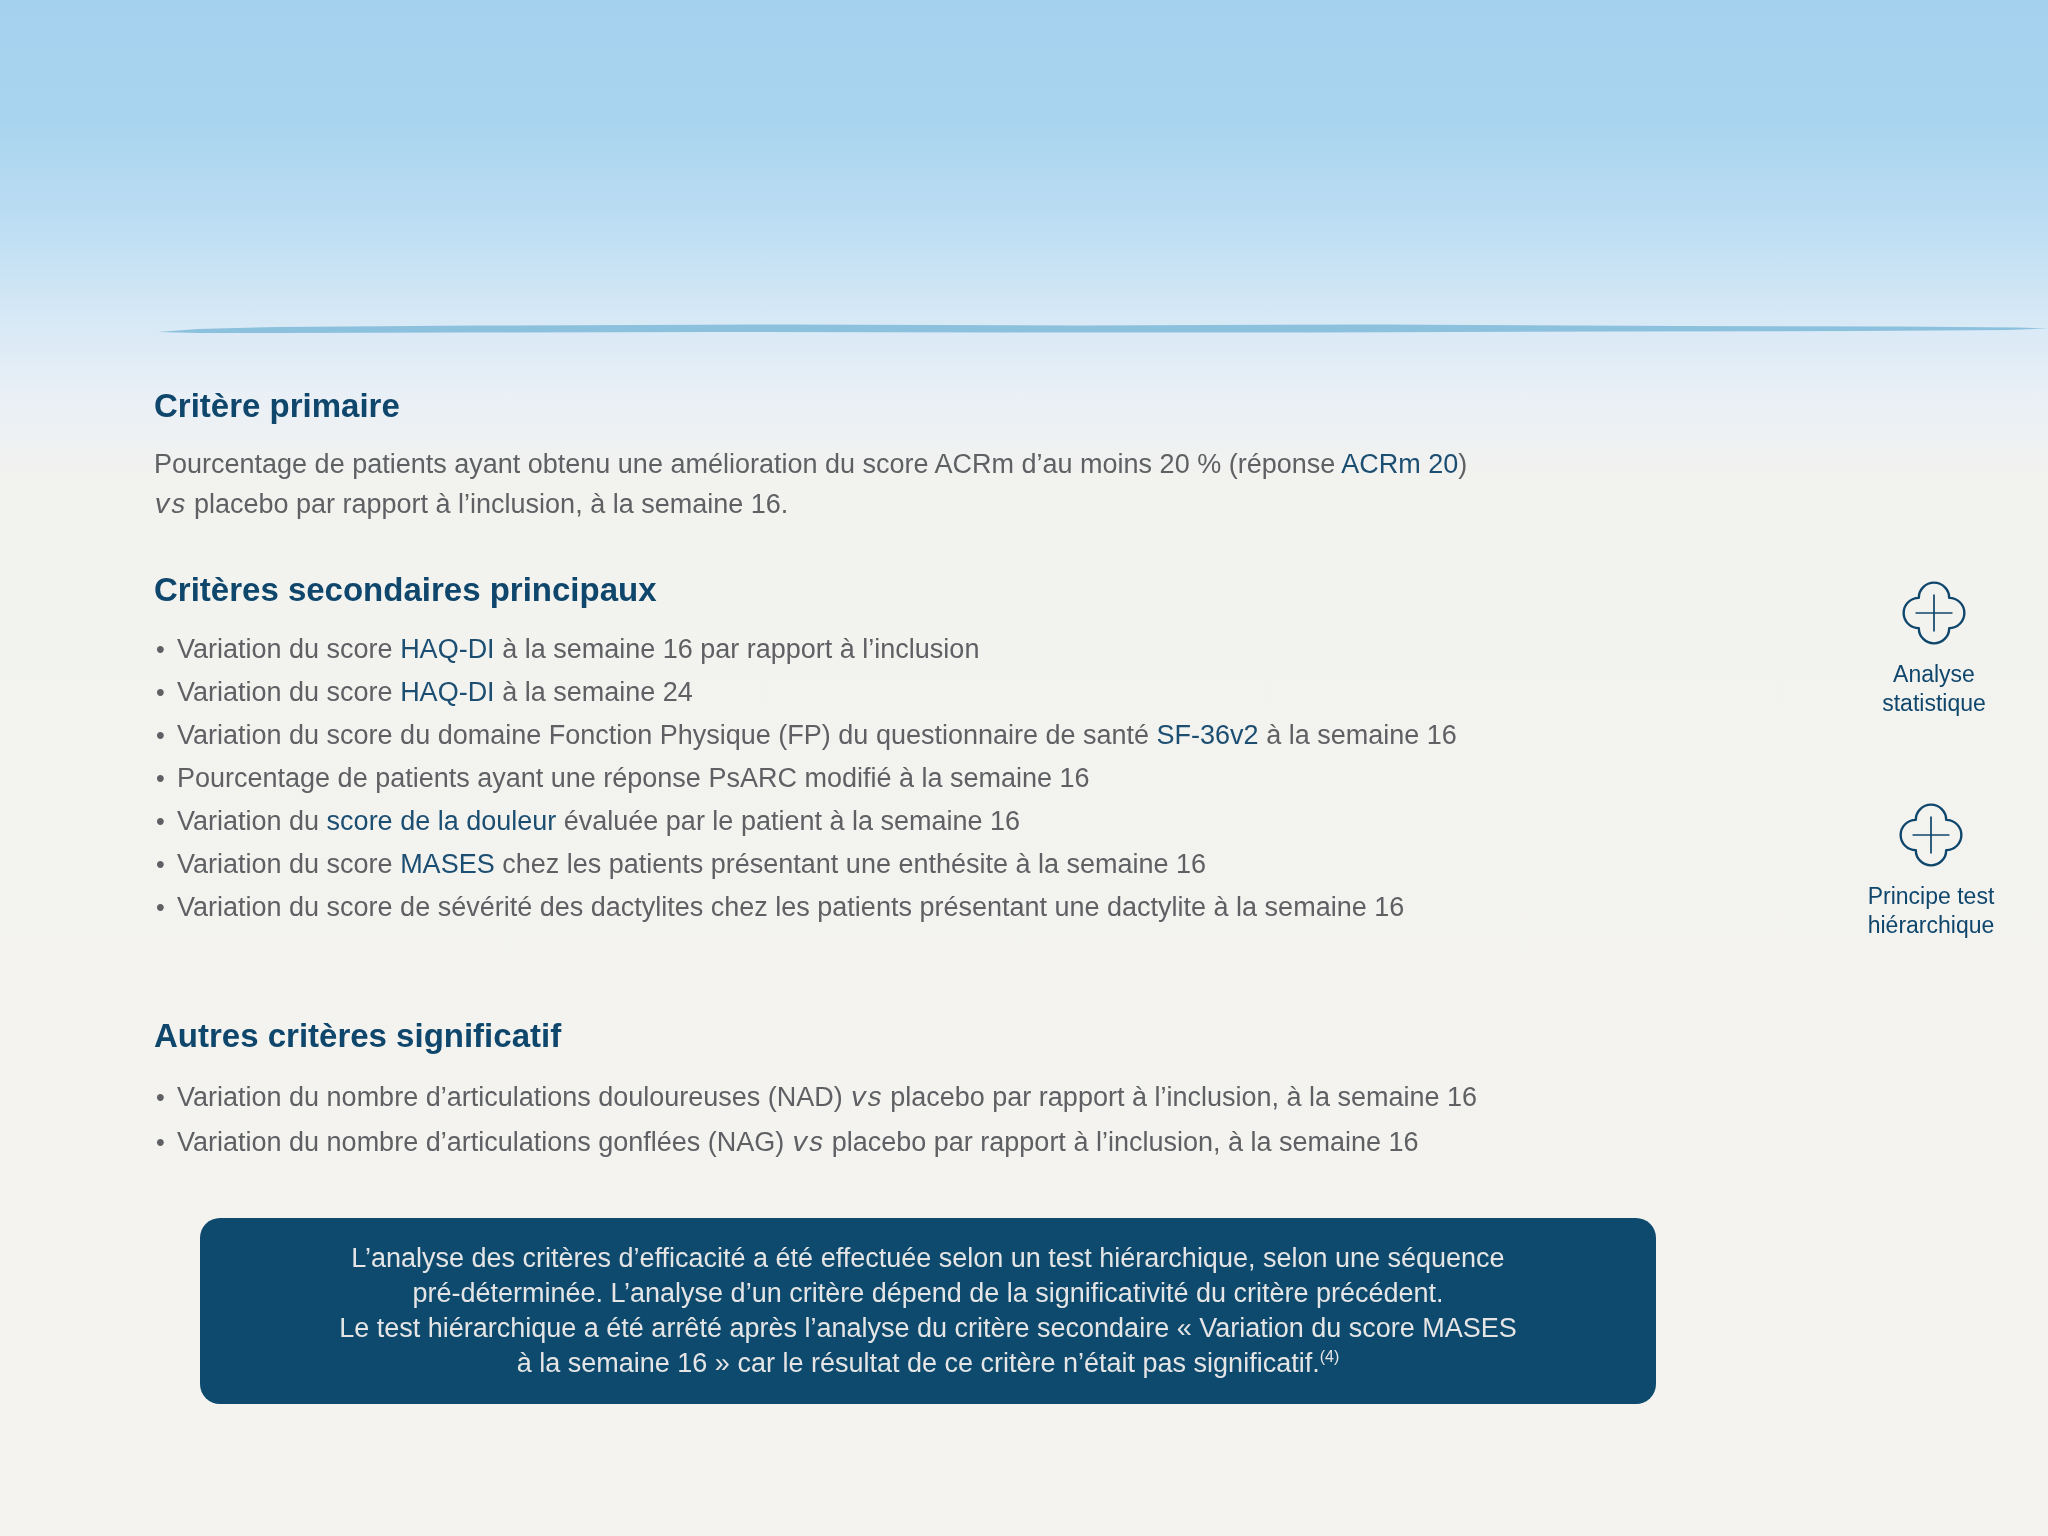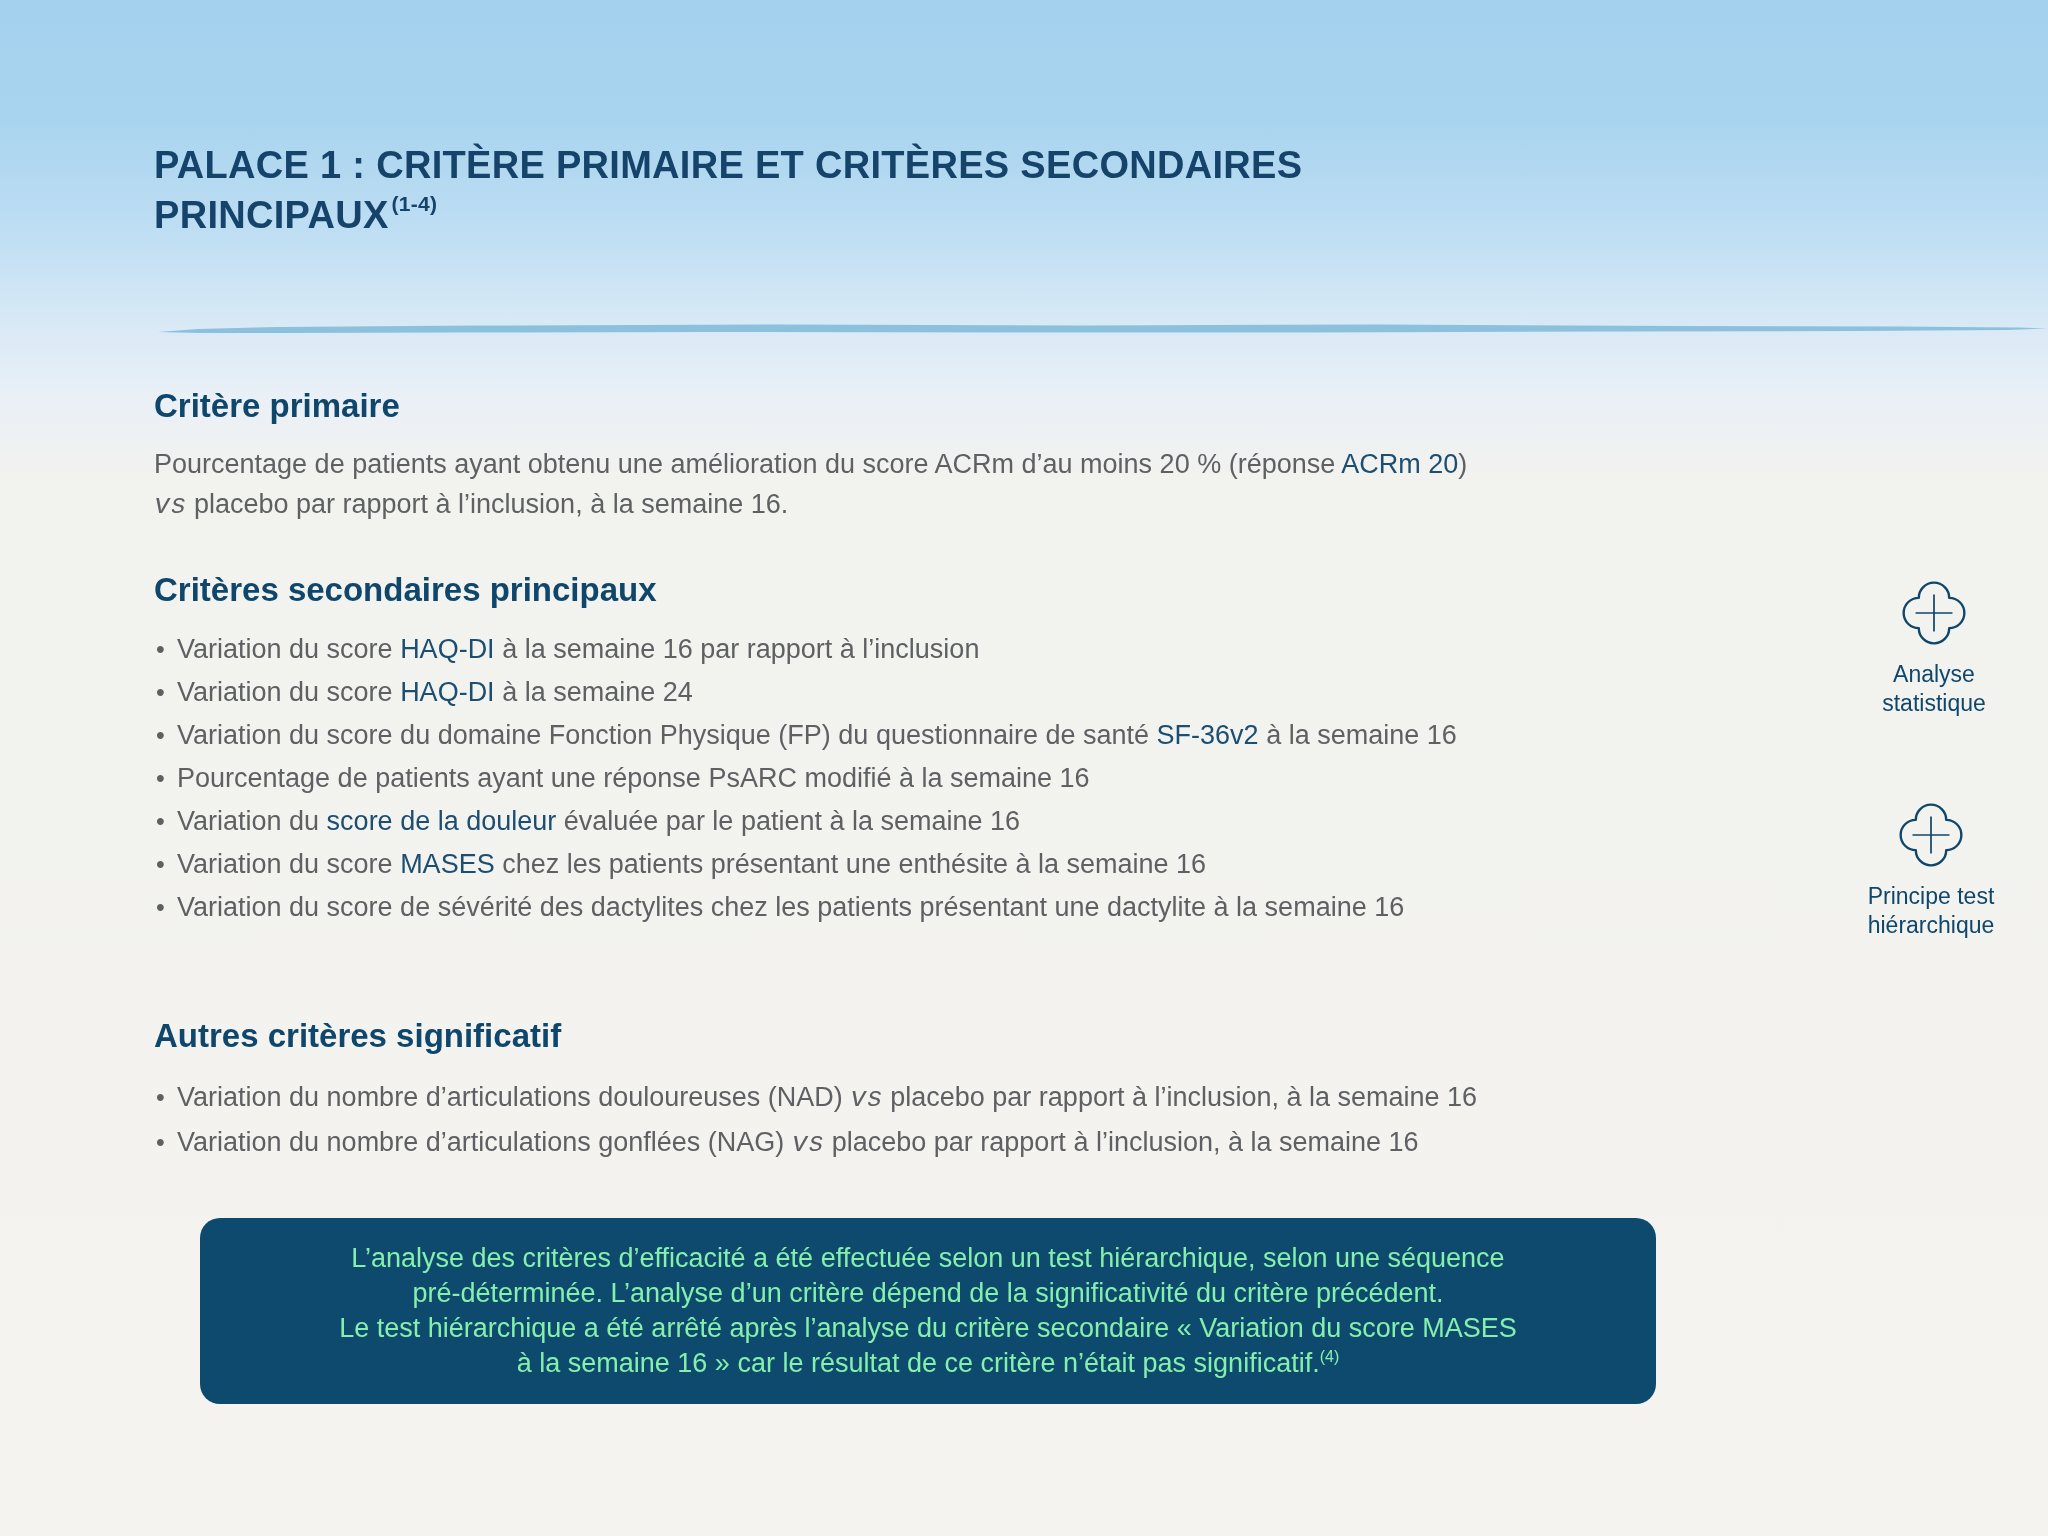--- a/index.html
+++ b/index.html
@@ -102,21 +102,21 @@
     background: #0d4a6e;
     border-radius: 20px;
     display: flex;
     align-items: center;
     justify-content: center;
   }
   .info-text {
     width: 100%;
     padding: 0 44px;
     text-align: center;
-    color: #86efac;
+    color: #e5e5e5;
     font-size: 27px;
     line-height: 35px;
   }
   .info-text sup { font-size: 16px; line-height: 0; }
 
   .side-block {
     position: absolute;
     width: 184px;
     text-align: center;
     cursor: pointer;
@@ -129,21 +129,20 @@
     font-size: 23px;
     line-height: 29px;
     color: #0f466c;
   }
 </style>
 </head>
 <body>
 
 <div class="slide">
 
-  <h1 class="page-title"><span>PALACE 1 : CRITÈRE PRIMAIRE ET CRITÈRES SECONDAIRES PRINCIPAUX</span><sup>(1-4)</sup></h1>
 
   <svg class="divider" width="1890" height="18" viewBox="0 0 1890 18" aria-hidden="true">
     <polygon fill="#8cc1dd" points="0,12 40,9 120,7 320,5.5 620,4.5 920,5.5 1220,4.5 1520,6 1740,6.5 1860,7.5 1890,8.5 1850,10 1700,11 1450,11.5 1150,12.5 850,12.5 550,12 300,12.5 120,13 40,13"></polygon>
   </svg>
 
   <h2 class="section-heading" id="h-primary">Critère primaire</h2>
 
   <p class="para"><span class="seg-normal">Pourcentage de patients ayant obtenu une amélioration du score ACRm d’au moins 20 % (réponse </span><span class="seg-link">ACRm 20</span><span class="seg-normal">)</span><br><span class="seg-italic">vs</span><span class="seg-normal"> placebo par rapport à l’inclusion, à la semaine 16.</span></p>
 
   <h2 class="section-heading" id="h-secondary">Critères secondaires principaux</h2>

